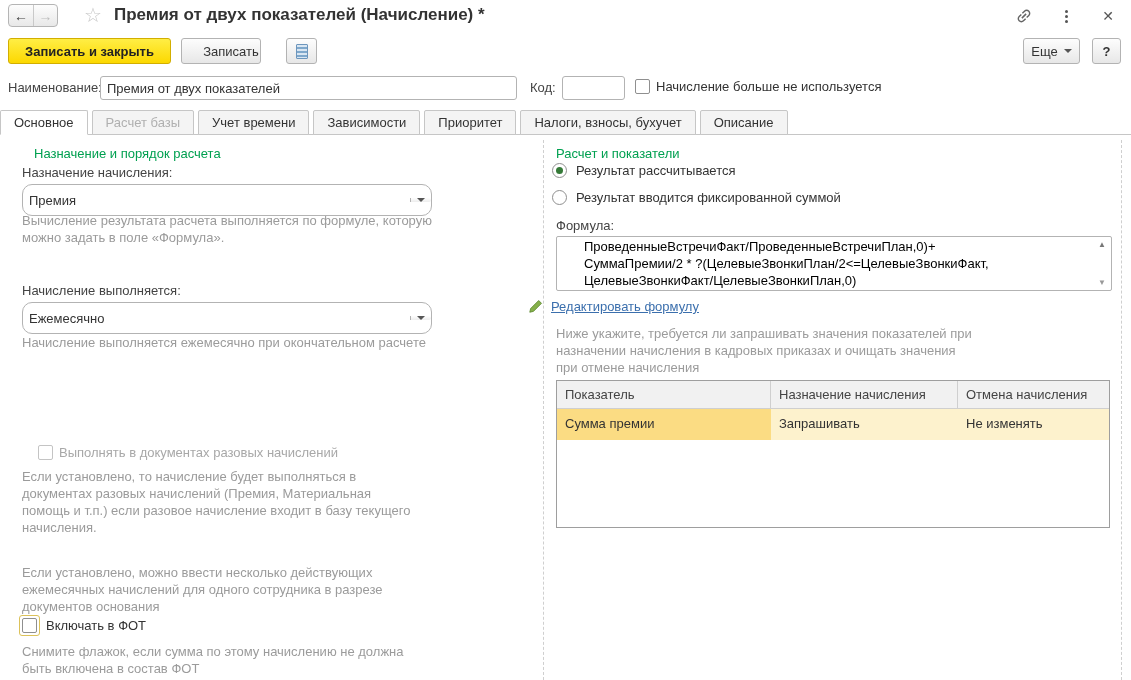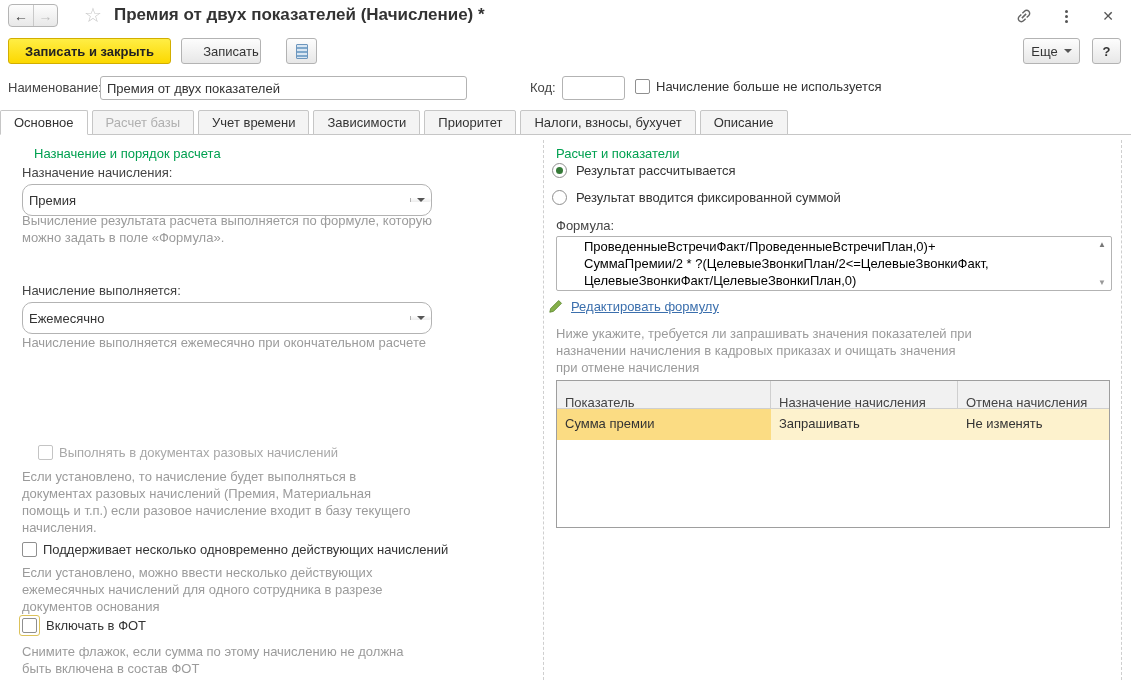--- a/index.html
+++ b/index.html
@@ -75,28 +75,28 @@
     display:flex; align-items:center; justify-content:center; flex:0 0 15px; }
   .radio .dot { width:7px; height:7px; border-radius:50%; background:#357a38; }
 
   .formula-box { position:absolute; left:556px; top:236px; width:556px; height:55px;
     border:1px solid #b3b3b3; border-radius:2px; background:#fff; }
   .formula-text { position:absolute; inset:1px 20px 1px 7px; line-height:17px;
     white-space:pre-line; overflow:hidden; color:#000000;margin-left:20px; }
   .scroll-up { position:absolute; top:3px; right:5px; font-size:8px; color:#777; cursor:pointer; }
   .scroll-down { position:absolute; bottom:3px; right:5px; font-size:8px; color:#999; cursor:pointer; }
 
-  .link-row { position:absolute; left:548px; top:299px; display:flex; align-items:center; gap:8px; }
+  .link-row { position:absolute; left:528px; top:299px; display:flex; align-items:center; gap:8px; }
   .link { color:#3b6fad; text-decoration:underline; cursor:pointer; }
 
   
   .grid { position:absolute; left:556px; top:380px; width:554px; height:148px;
     border:1px solid #9e9e9e; background:#fff; }
   .grid-head { display:flex; height:28px; background:#f1f1f1; border-bottom:1px solid #cfcfcf; }
-  .gh { padding:14px 8px; color:#444; white-space:nowrap; overflow:hidden; cursor:pointer; }
+  .gh { padding:6px 8px; color:#444; white-space:nowrap; overflow:hidden; cursor:pointer; }
   .gh1 { width:214px; border-right:1px solid #cfcfcf; }
   .gh2 { width:187px; border-right:1px solid #cfcfcf; }
   .gh3 { flex:1; }
   .grid-row { display:flex; height:31px; cursor:pointer; }
   .gc { padding:7px 8px; white-space:nowrap; overflow:hidden; }
   .gc1 { width:214px; background:#fbdc83; }
   .gc2 { width:187px; background:#fdf2cd; }
   .gc3 { flex:1; background:#fdf2cd; }
 </style>
 </head>
@@ -135,21 +135,21 @@
   <button class="btn btn-icon">
     <span class="doc-icon"></span>
   </button>
   <button class="btn btn-more">
     <span>Еще</span>
     <span class="tri"></span>
   </button>
   <button class="btn btn-help">?</button>
 
   <div class="lbl" style="left:8px; top:80px;">Наименование:</div>
-  <input class="text-input" style="left: 100px; top: 76px; width: 367px;" value="Премия от двух показателей">
+  <input class="text-input" style="left: 100px; top: 76px; width: 417px;" value="Премия от двух показателей">
   <div class="lbl" style="left:530px; top:80px;">Код:</div>
   <input class="text-input" style="left: 562px; top: 76px; width: 63px;" value="">
   <div class="cb-row" style="left:635px; top:79px;">
     <span class="cb"></span>
     <span>Начисление больше не используется</span>
   </div>
 
   <div class="tabstrip">
     <div class="tab active">Основное</div>
     <div class="tab disabled">Расчет базы</div>
@@ -182,24 +182,20 @@
       </span>
   </div>
   <div class="hint" style="left:22px; top:334px; width:520px;">Начисление выполняется ежемесячно при окончательном расчете</div>
 
   <div class="cb-row disabled" style="left:22px; top:445px;padding-left:16px;">
     <span class="cb disabled"></span>
     <span>Выполнять в документах разовых начислений</span>
   </div>
   <div class="hint" style="left:22px; top:468px; width:400px;">Если установлено, то начисление будет выполняться в документах разовых начислений (Премия, Материальная помощь и т.п.) если разовое начисление входит в базу текущего начисления.</div>
 
-  <div class="cb-row" style="left:22px; top:542px;">
-    <span class="cb"></span>
-    <span>Поддерживает несколько одновременно действующих начислений</span>
-  </div>
   <div class="hint" style="left:22px; top:564px; width:400px;">Если установлено, можно ввести несколько действующих ежемесячных начислений для одного сотрудника в разрезе документов основания</div>
 
   <div class="focus-ring" style="left:19px; top:615px;">
     <span class="ringbox"><span class="cb" style="display:inline-block;"></span></span>
     <span>Включать в ФОТ</span>
   </div>
   <div class="hint" style="left:22px; top:643px; width:400px;">Снимите флажок, если сумма по этому начислению не должна быть включена в состав ФОТ</div>
 
   <div class="sec-title" style="left:556px; top:146px;">Расчет и показатели</div>
 

